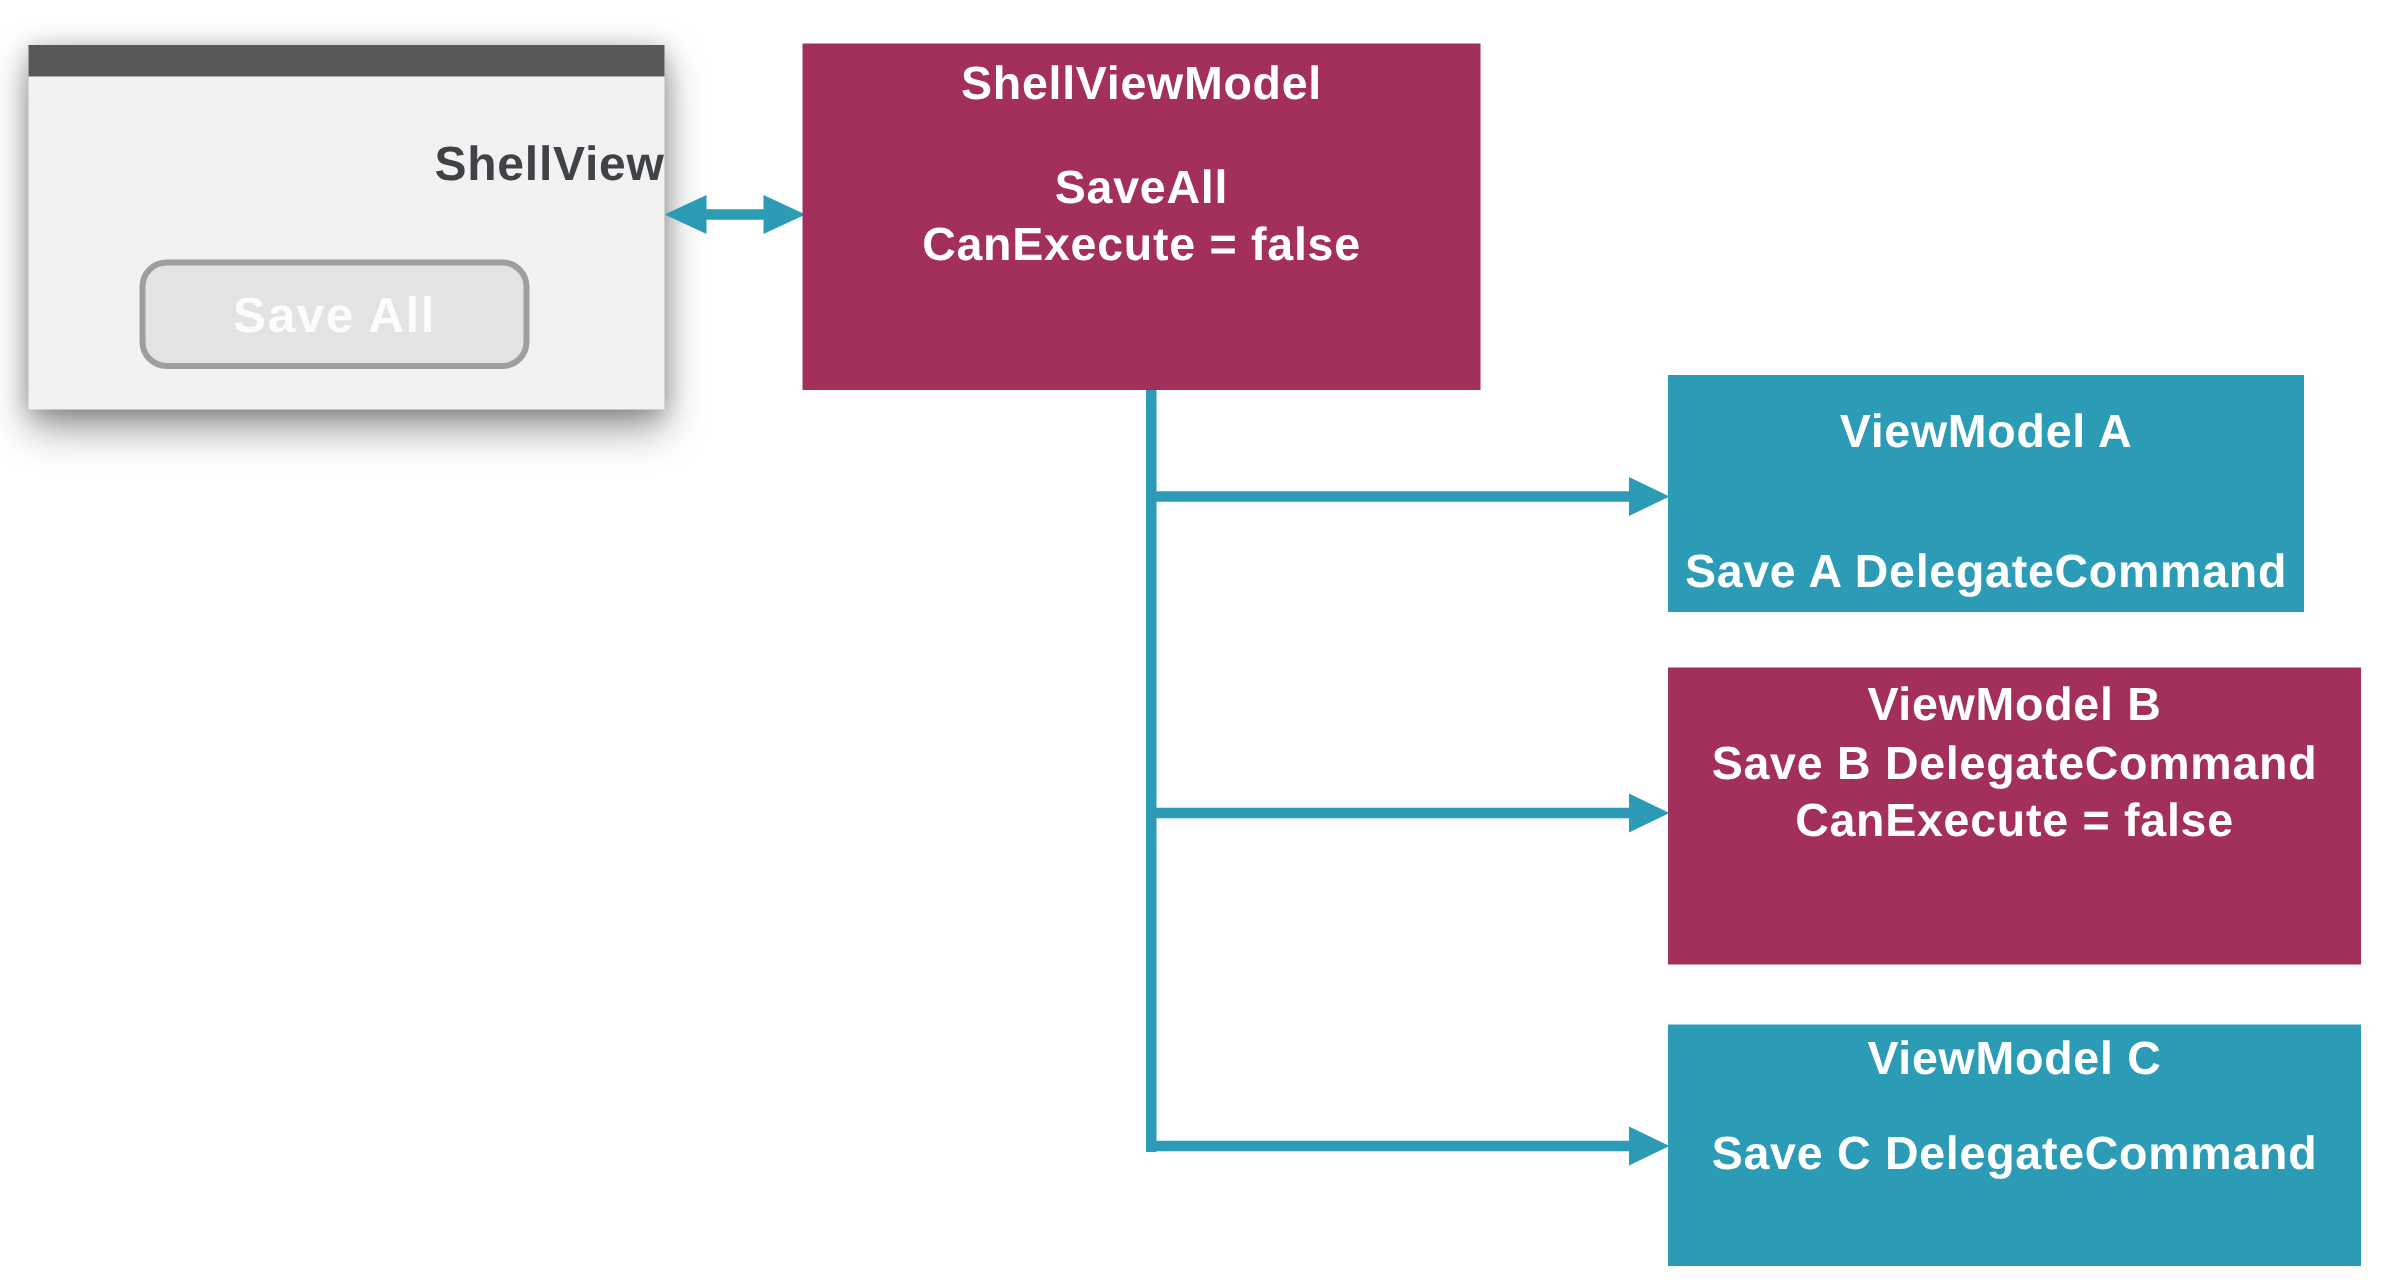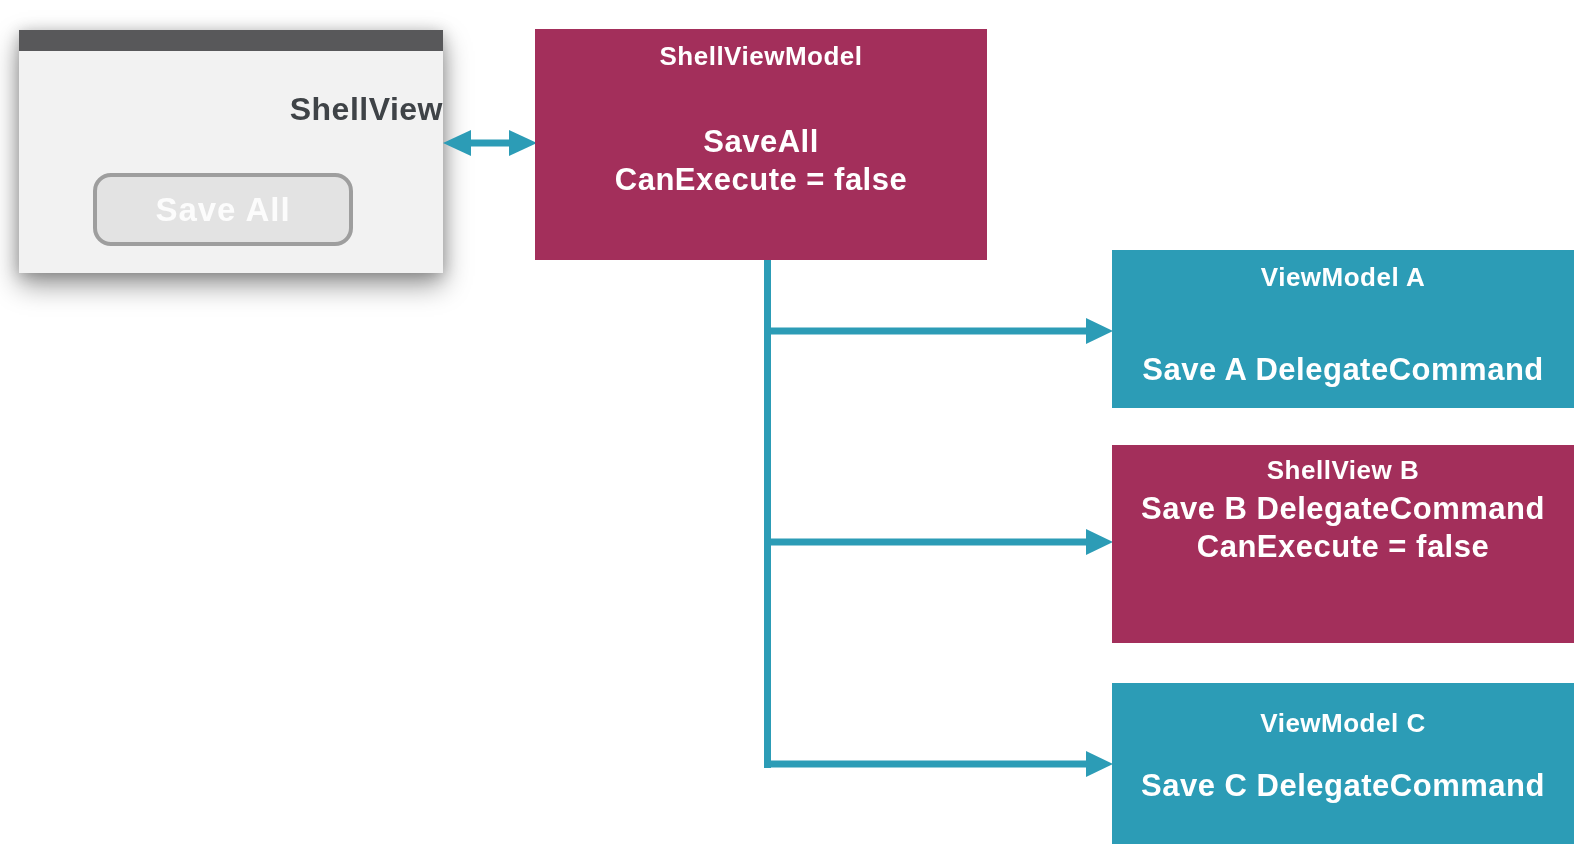--- a/index.html
+++ b/index.html
@@ -56,36 +56,36 @@
   
   .dbox {
     position: absolute;
     box-sizing: border-box;
     color: var(--box-text);
     text-align: center;
   }
   .dbox.magenta { background: var(--magenta); }
   .dbox.teal    { background: var(--teal); }
   .box-title {
-    font-size: 26px;
+    font-size: 31px;
     font-weight: 700;
     letter-spacing: 0.5px;
     line-height: 40px;
   }
   .box-line {
     font-size: 31px;
     font-weight: 700;
     letter-spacing: 0.5px;
     line-height: 38px;
   }
   .shellvm-box   { left: 535px;  top: 29px;  width: 452px; height: 231px; padding-top: 7px; }
-  .vm-a-box      { left: 1112px; top: 250px; width: 462px; height: 158px; padding-top: 7px; }
+  .vm-a-box      { left: 1112px; top: 250px; width: 424px; height: 158px; padding-top: 18px; }
   .vm-b-box      { left: 1112px; top: 445px; width: 462px; height: 198px; padding-top: 5px; }
-  .vm-c-box      { left: 1112px; top: 683px; width: 462px; height: 161px; padding-top: 20px; }
-  .shellvm-box .box-content { margin-top: 47px; }
+  .vm-c-box      { left: 1112px; top: 683px; width: 462px; height: 161px; padding-top: 3px; }
+  .shellvm-box .box-content { margin-top: 30px; }
   .vm-a-box .box-content    { margin-top: 54px; }
   .vm-b-box .box-content    { }
   .vm-c-box .box-content    { margin-top: 24px; }
 
   
   .connector-svg {
     position: absolute;
     left: 0; top: 0;
     width: 1587px; height: 856px;
     pointer-events: none;
@@ -133,21 +133,21 @@
   </div>
 
   <div class="dbox teal vm-a-box">
     <div class="box-title">ViewModel A</div>
     <div class="box-content">
       <div class="box-line">Save A DelegateCommand</div>
     </div>
   </div>
 
   <div class="dbox magenta vm-b-box">
-    <div class="box-title">ShellView B</div>
+    <div class="box-title">ViewModel B</div>
     <div class="box-content">
       <div class="box-line">Save B DelegateCommand</div>
       <div class="box-line">CanExecute = false</div>
     </div>
   </div>
 
   <div class="dbox teal vm-c-box">
     <div class="box-title">ViewModel C</div>
     <div class="box-content">
       <div class="box-line">Save C DelegateCommand</div>

